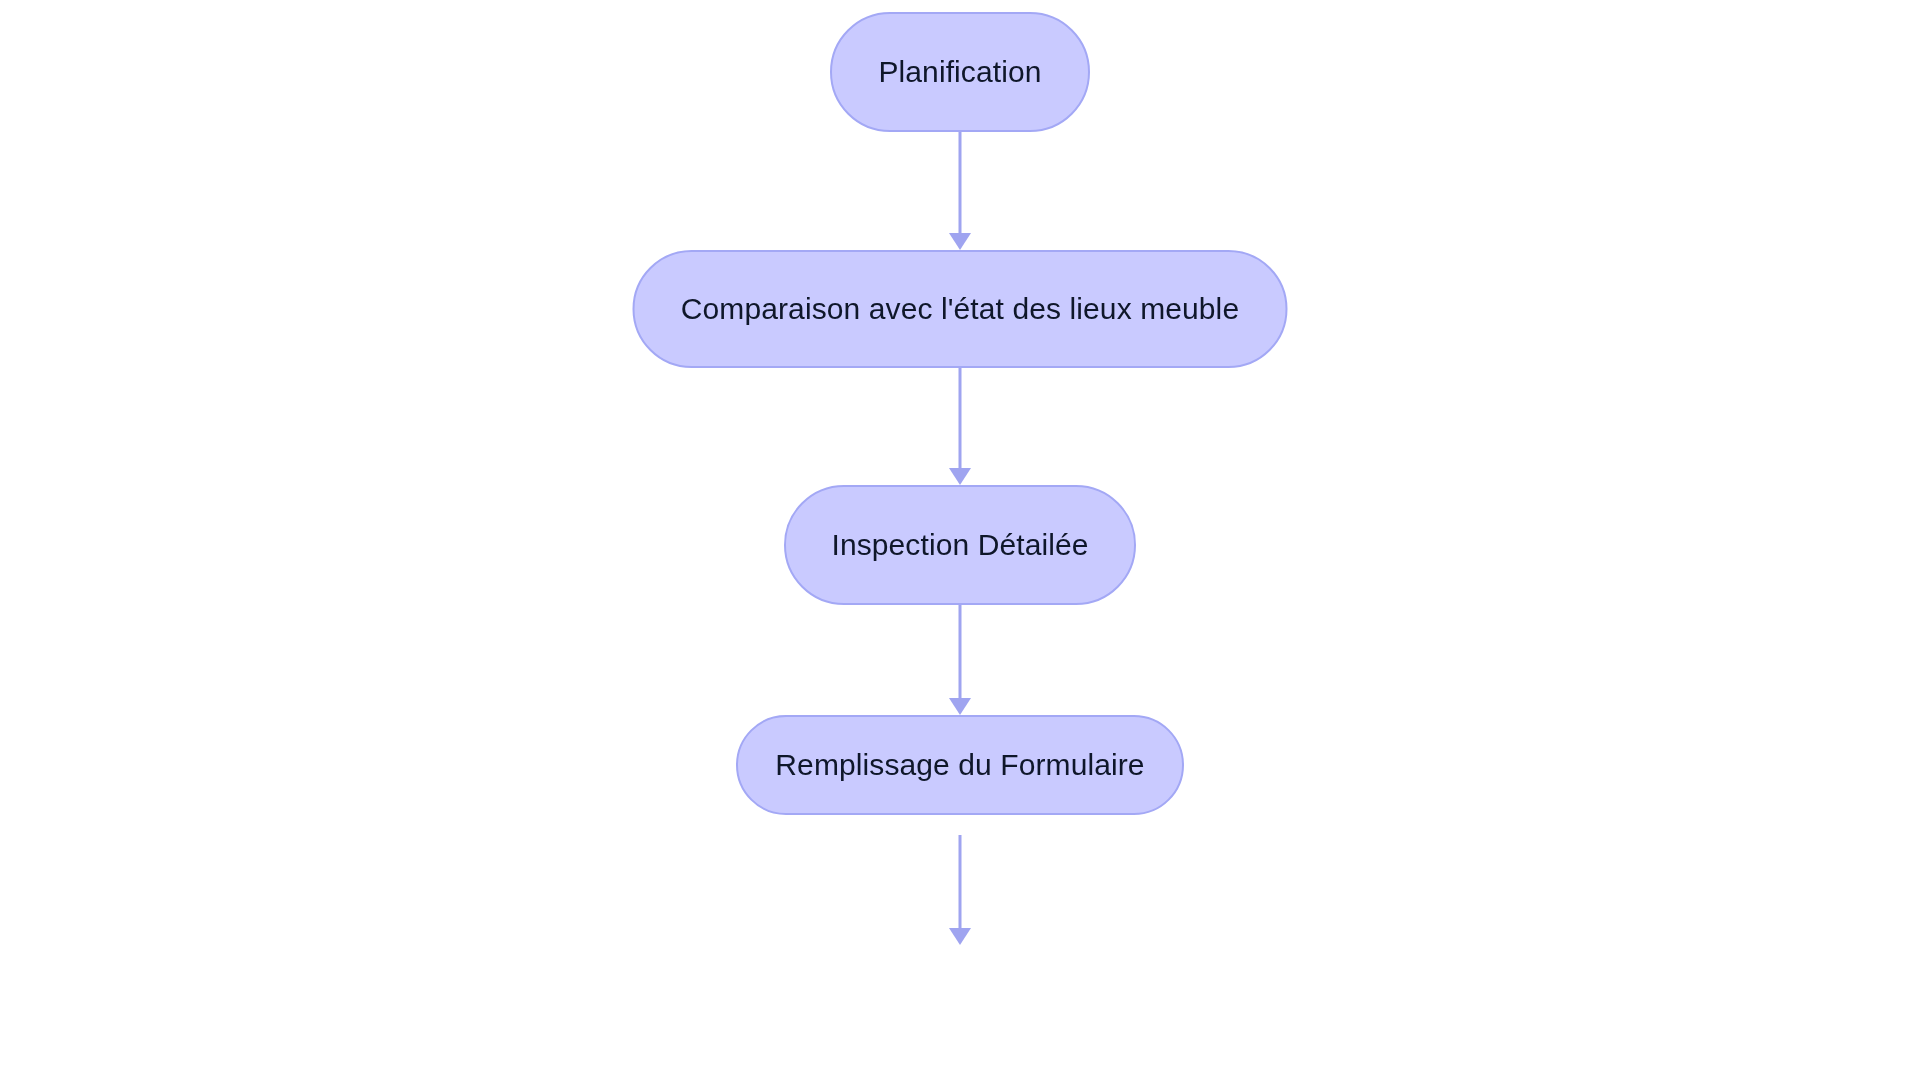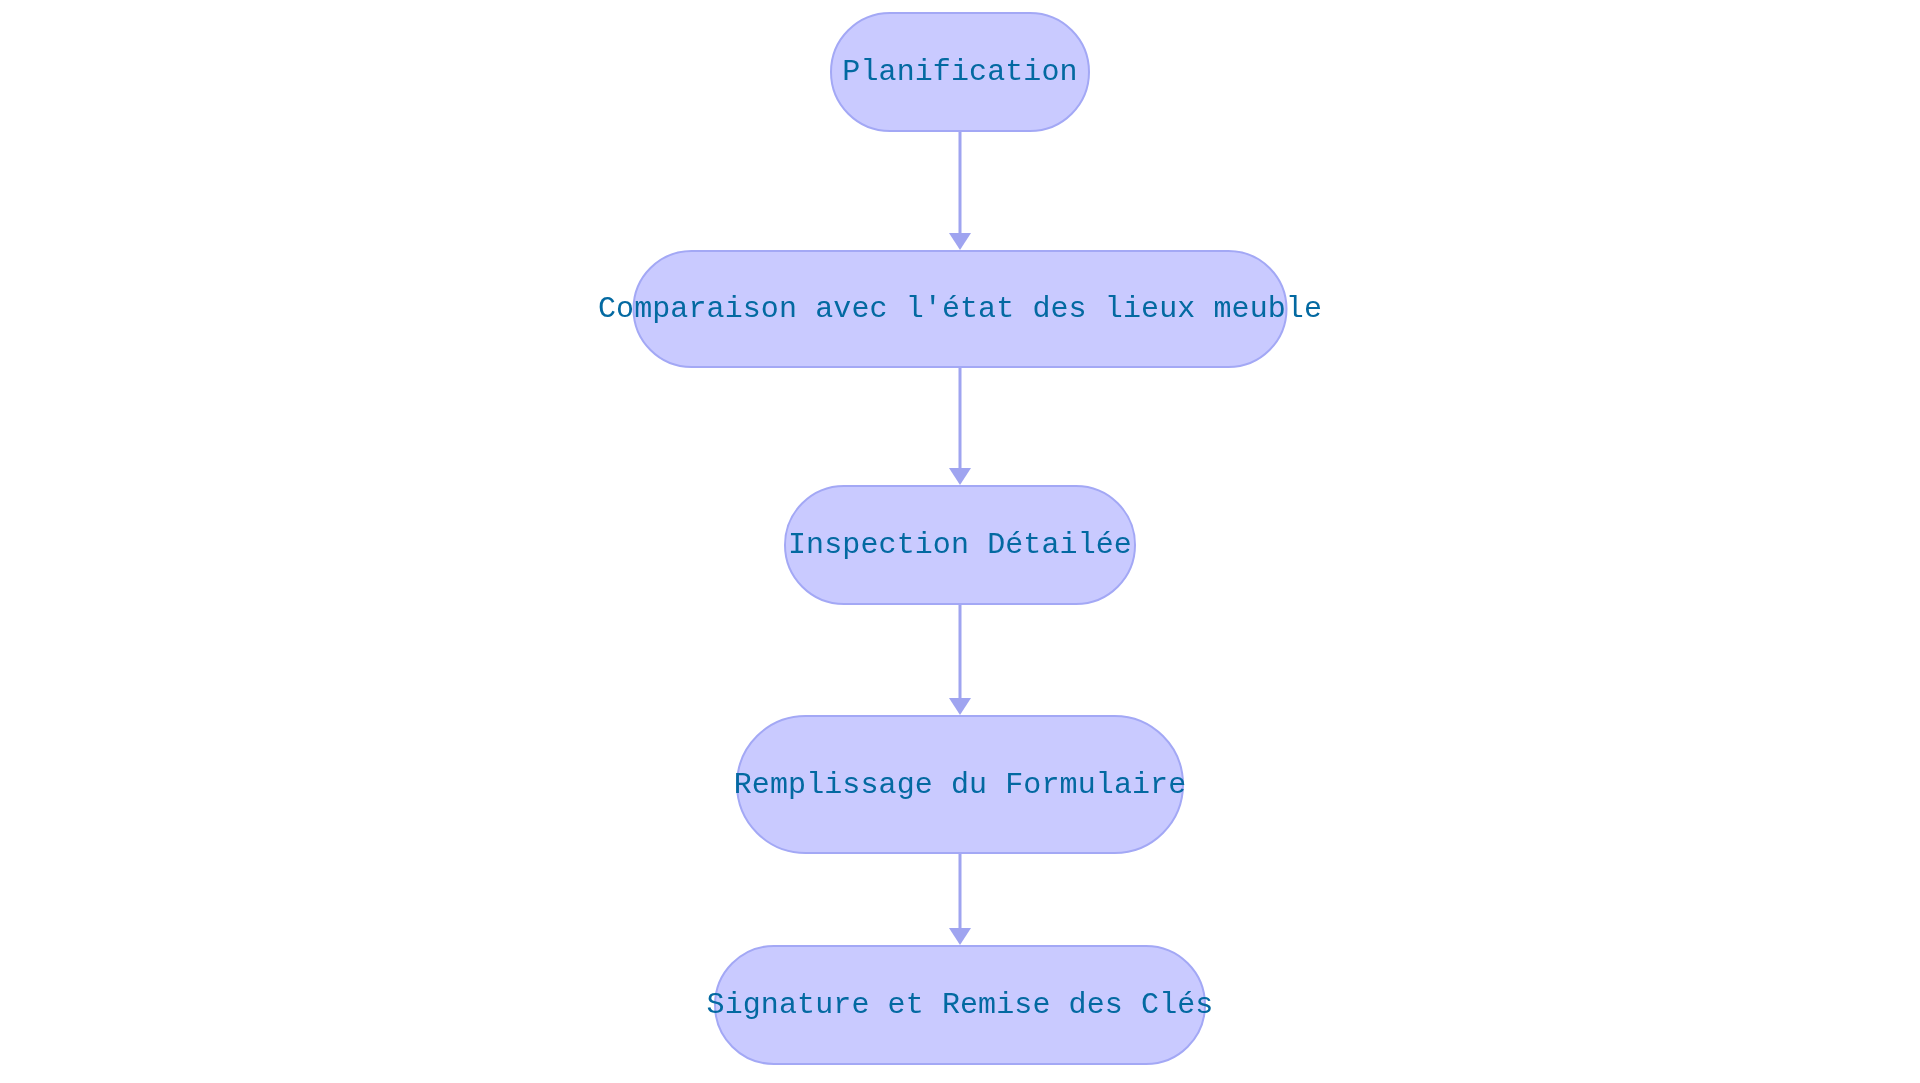--- a/index.html
+++ b/index.html
@@ -28,24 +28,24 @@
     box-sizing: border-box;
     display: flex;
     align-items: center;
     justify-content: center;
     background: #c9caff;
     border: 2px solid #a3a8f5;
     border-radius: 9999px;
     transform: translateX(-50%);
   }
   .node-label {
-    font-family: Liberation Mono, monospace;
+    font-family: Liberation Sans, sans-serif;
     font-size: 30px;
     font-weight: 400;
-    color: #0369a1;
+    color: #0f172a;
     line-height: 1;
     white-space: nowrap;
     letter-spacing: 0.1px;
     text-align: center;
     user-select: none;
   }
 
   
   .edge {
     position: absolute;
@@ -102,21 +102,18 @@
   </div>
 
   <div class="node" style="left:960px; top:485px; width:352px; height:120px;">
     <span class="node-label">Inspection Détailée</span>
   </div>
 
   <div class="node" style="left:960px; top:250px; width:655px; height:118px;">
     <span class="node-label">Comparaison avec l'état des lieux meuble</span>
   </div>
 
-  <div class="node" style="left:960px; top:715px; width:448px; height:139px;">
+  <div class="node" style="left:960px; top:715px; width:448px; height:100px;">
     <span class="node-label">Remplissage du Formulaire</span>
   </div>
 
-  <div class="node" style="left:960px; top:945px; width:492px; height:120px;">
-    <span class="node-label">Signature et Remise des Clés</span>
-  </div>
 
 </div>
 
 </body></html>

